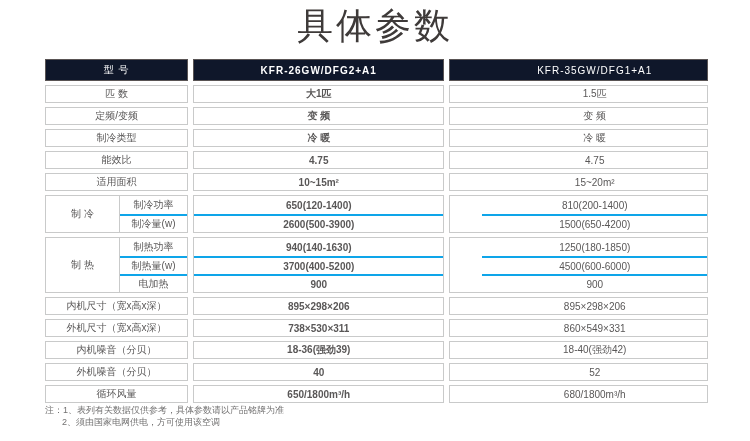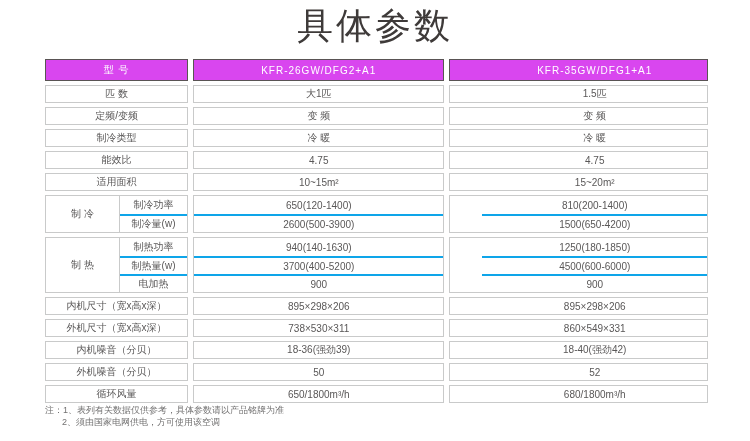--- a/index.html
+++ b/index.html
@@ -14,31 +14,31 @@
     margin-top:2px;
     text-align:center;
     font-size:36px;
     font-weight:400;
     color:#3e3a39;
     letter-spacing:3px;
   }
   .spec-table { position:absolute; left:45px; top:59px; width:663px; }
   .t-row { display:flex; gap:5px; margin-bottom:4px; }
   .c1 { width:144px; }
-  .c2 { width:253px; }
+  .c2 { width:253px;font-weight:bold; }
   .c3 { width:260px;padding-left:32px; }
   .cell {
     border:1px solid #c9caca;
     height:18px;
     display:flex; align-items:center; justify-content:center;
     font-size:10px; color:#595757;
     white-space:nowrap;
   }
   .header .cell {
-    background:#d946ef;
+    background:#0f172a;
     border-color:#595454;
     color:#ffffff;
     height:22px;
     letter-spacing:1px;
   }
   .gbox { border:1px solid #c9caca; display:flex; }
   .gname {
     width:74px;
     border-right:1px solid #c9caca;
     display:flex; align-items:center; justify-content:center;
@@ -154,21 +154,21 @@
   </div>
 
   <div class="t-row">
     <div class="cell c1">内机噪音（分贝）</div>
     <div class="cell c2">18-36(强劲39)</div>
     <div class="cell c3">18-40(强劲42)</div>
   </div>
 
   <div class="t-row">
     <div class="cell c1">外机噪音（分贝）</div>
-    <div class="cell c2">50</div>
+    <div class="cell c2">40</div>
     <div class="cell c3">52</div>
   </div>
 
   <div class="t-row">
     <div class="cell c1">循环风量</div>
     <div class="cell c2">650/1800m³/h</div>
     <div class="cell c3">680/1800m³/h</div>
   </div>
 
 </div>

